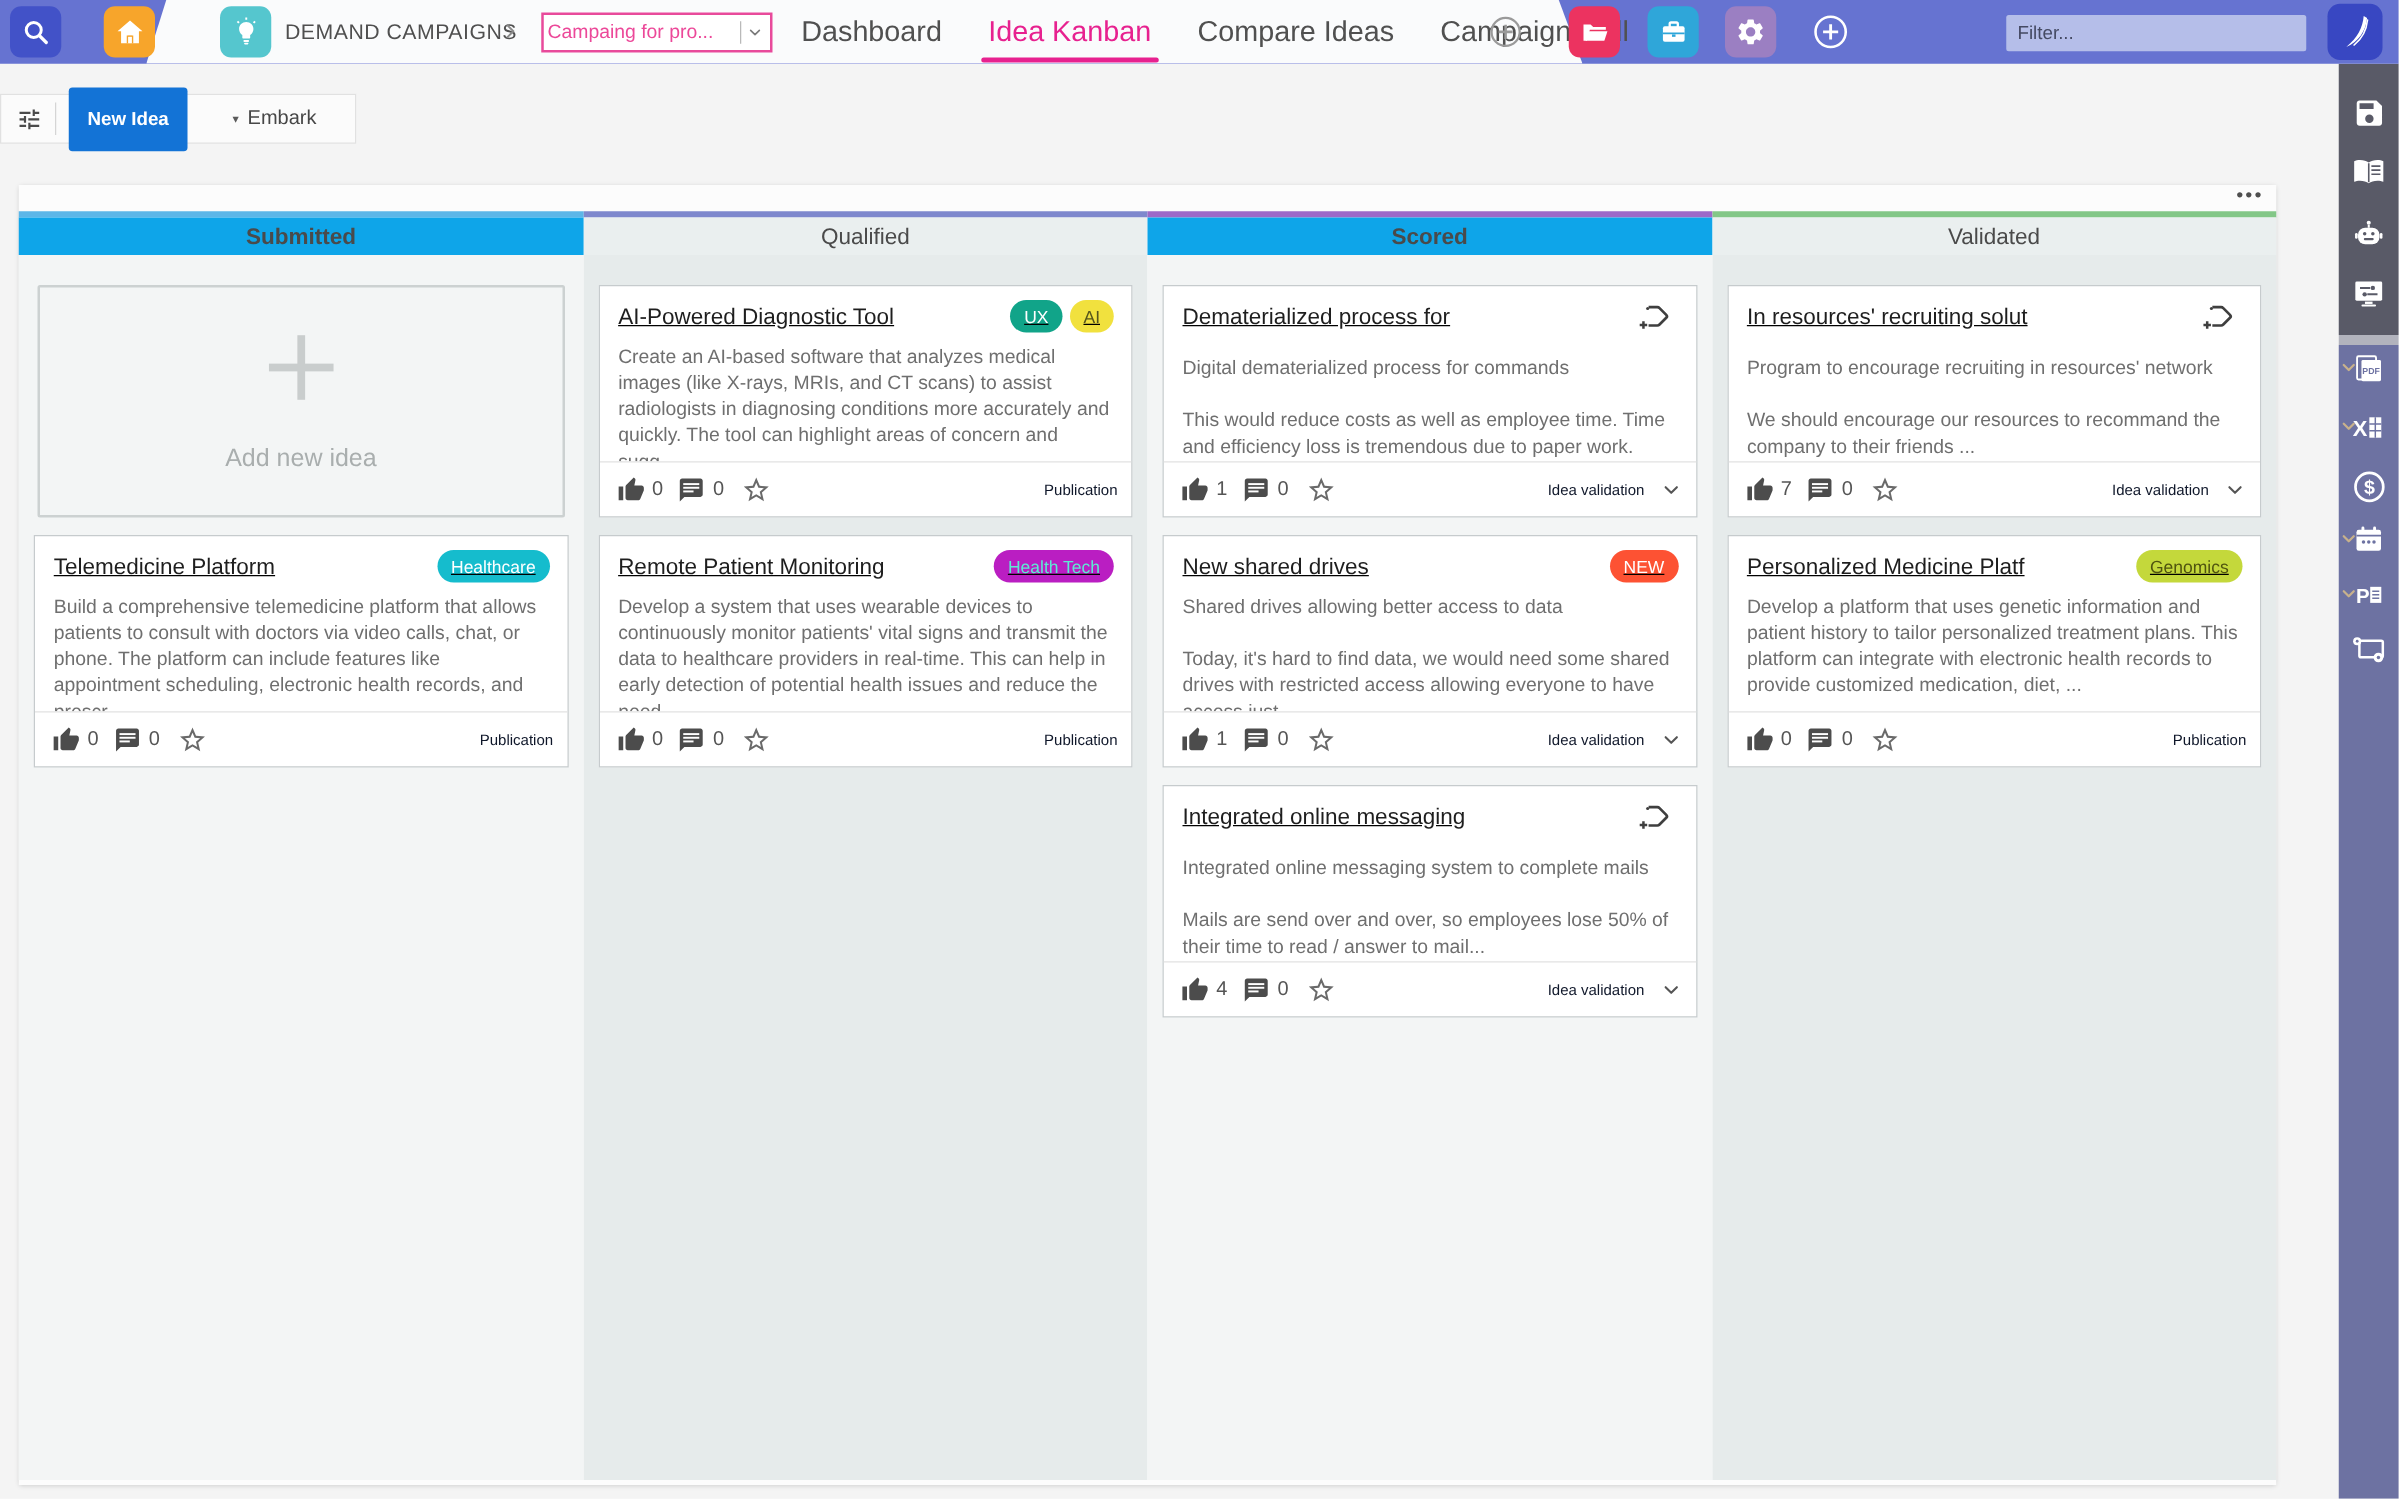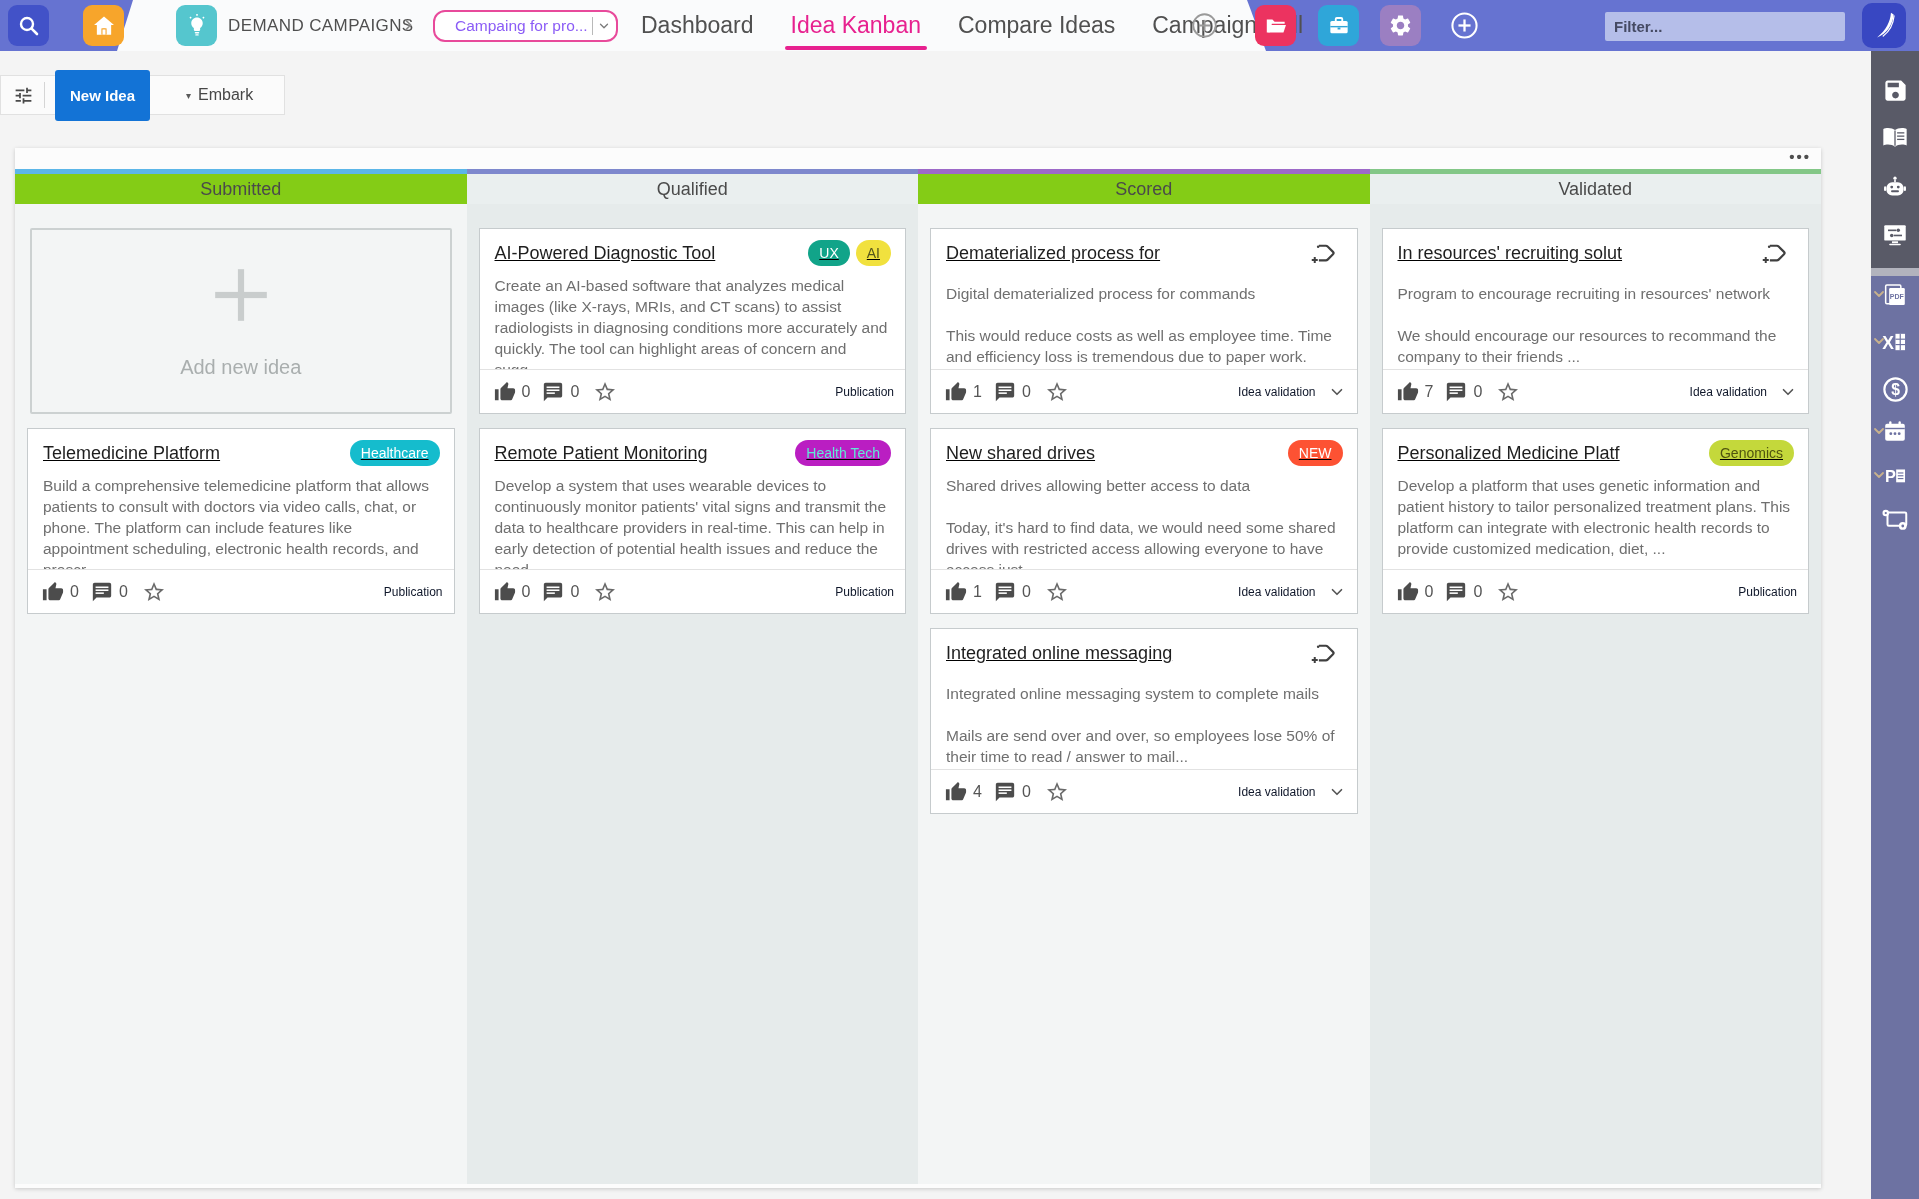--- a/index.html
+++ b/index.html
@@ -18,34 +18,34 @@
   .tile-search { left:8px;  background:#4252c8; }
   .tile-home   { left:83px; background:#f7a52b; }
   .tile-bulb   { left:176px; background:#55c6ce; }
   .tile-folder { left:1255px; background:#ec3360; }
   .tile-case   { left:1318px; background:#2fa6d9; }
   .tile-gear   { left:1380px; background:#9b7fc2; }
   .app-title { position:absolute; left:228px; top:0; height:51px; line-height:51px;
     font-size:17px; color:#4f4f4f; font-weight:500; letter-spacing:.4px; }
   .crumb-chev { position:absolute; left:400px; top:17px; }
   .campaign-select { position:absolute; left:433px; top:10px; width:185px; height:32px;
-    background:#fff; border:2px solid #e84a9b; border-radius:12px;
-    display:flex; align-items:center; padding:0 5px 0 20px; font-size:15.5px; color:#8b5cf6; cursor:pointer; }
+    background:#fff; border:2px solid #e84a9b; border-radius:0;
+    display:flex; align-items:center; padding:0 5px 0 3px; font-size:15.5px; color:#ec4899; cursor:pointer; }
   .campaign-select .txt { flex:1; white-space:nowrap; overflow:hidden; }
   .campaign-select .vr { width:1px; height:18px; background:#b9b9b9; margin:0 4px 0 2px; }
   .nav-tabs { position:absolute; left:641px; top:0; height:51px; display:flex; gap:37px; align-items:stretch; }
   .nav-tab { position:relative; display:flex; align-items:center; font-size:23px; color:#505050; cursor:pointer; white-space:nowrap; }
   .nav-tab.active { color:#e7218f; }
   .nav-tab.active::after { content:""; position:absolute; left:-6px; right:-6px; bottom:1px; height:4px;
     background:#e7218f; border-radius:2px; }
   .plus-gray { position:absolute; left:1191px; top:12px; cursor:pointer; }
   .plus-white { position:absolute; left:1450px; top:11px; cursor:pointer; }
   .filter-input { position:absolute; left:1605px; top:12px; width:240px; height:29px;
     background:#b5bee9; border:none; border-radius:2px; padding:0 9px; font-size:15px; color:#333;
-    font-family:"Liberation Sans","DejaVu Sans",sans-serif;font-weight:bold; }
+    font-family:"Liberation Sans","DejaVu Sans",sans-serif; }
   .filter-input::placeholder { color:#454a63; opacity:1; }
   .tile-logo { position:absolute; left:1862px; top:3px; width:44px; height:45px; border-radius:10px;
     background:#3847c2; display:flex; align-items:center; justify-content:center; cursor:pointer; }
   
   .toolbar { position:absolute; left:0; top:75px; width:285px; height:40px; background:#fbfbfb;
     border:1px solid #e1e1e1; display:flex; align-items:center; z-index:10; }
   .toolbar .vr { width:1px; height:26px; background:#d5d5d5; margin:0 10px 0 10px; }
   .tune-btn { margin-left:12px; display:flex; cursor:pointer; }
   .new-idea-btn { background:#1373d6; color:#fff; font-size:15px; font-weight:700;
     border:none; border-radius:3px; padding:17px 15px; cursor:pointer;
@@ -56,21 +56,21 @@
   
   .board { position:absolute; left:15px; top:148px; width:1806px; height:1040px;
     background:#fcfcfc; box-shadow:0 1px 4px rgba(0,0,0,.18); }
   .board-dots { position:absolute; top:-1px; right:10px; font-size:15px; font-weight:700;
     color:#4f4f4f; letter-spacing:2px; cursor:pointer; line-height:20px; }
   .cols { position:absolute; left:0; top:21px; bottom:4px; width:100%; display:flex; }
   .col { flex:1 1 0; border-top:5px solid #ccc; display:flex; flex-direction:column; min-width:0; }
   .col-header { height:30px; display:flex; align-items:center; justify-content:center;
     font-size:18px; color:#4a4a4a; }
   .col-body { flex:1; padding:24px 12px 0; display:flex; flex-direction:column; gap:14px; }
-  .col.light .col-header { background:#84cc16; }
+  .col.light .col-header { background:#0ea5e9;font-weight:bold; }
   .col.light .col-body   { background:#f3f5f5; }
   .col.dark  .col-header { background:#eaefef; }
   .col.dark  .col-body   { background:#e6ebeb; }
   
   .card { background:#fff; border:1px solid #c6cbcd; height:186px; display:flex; flex-direction:column; cursor:pointer; }
   .card-main { flex:1; padding:11px 14px 0 15px; overflow:hidden; }
   .card-head { display:flex; align-items:flex-start; justify-content:space-between;text-decoration:underline; }
   .card-title { font-size:18px; color:#1e1e1e; white-space:nowrap; padding-top:3px; }
   .badges { display:flex; gap:6px; margin-left:8px; flex:none; }
   .badge { height:26px; line-height:26px; border-radius:13px; padding:0 11px; font-size:14px; white-space:nowrap; }

